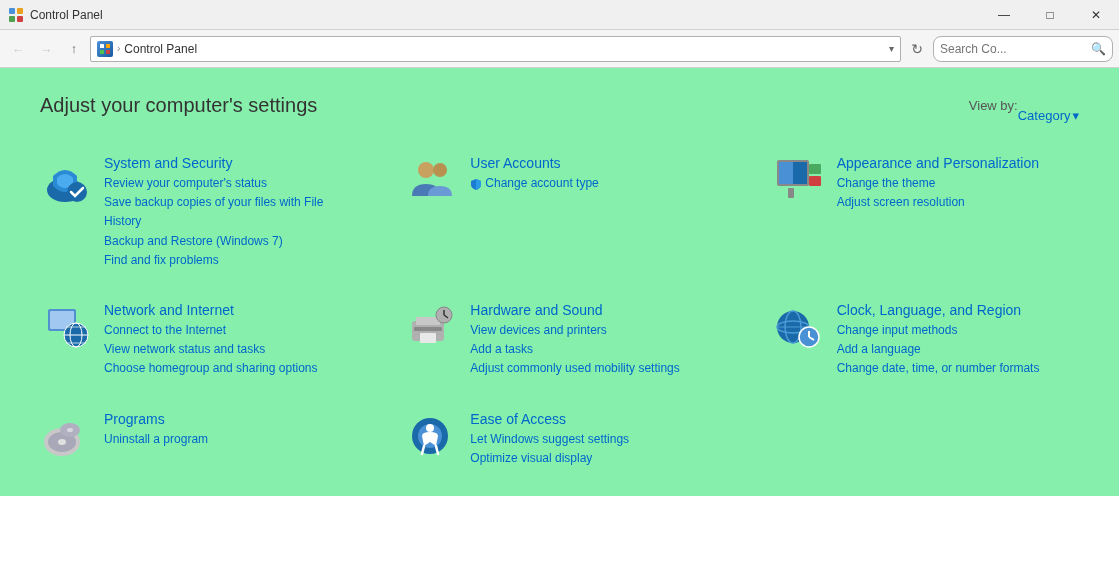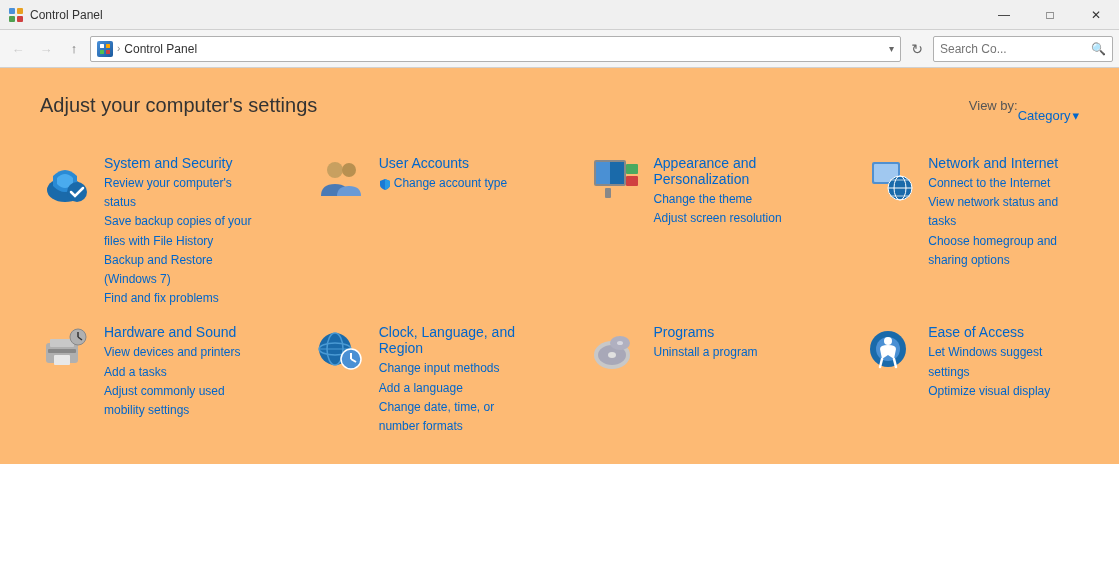--- a/index.html
+++ b/index.html
@@ -126,41 +126,41 @@
       font-size: 14px;
       color: #666;
       display: flex;
       align-items: center;
       justify-content: center;
     }
     .search-box {
       width: 180px;
       height: 26px;
       border: 1px solid #b0b0b0;
-      border-radius: 2px;
+      border-radius: 8px;
       display: flex;
       align-items: center;
       padding: 0 6px;
       gap: 4px;
       background: #fff;
     }
     .search-box input {
       border: none;
       outline: none;
       font-size: 12px;
       color: #999;
       width: 100%;
       background: transparent;
     }
     .search-icon-small { color: #888; font-size: 12px; }
 
     
     .main-content {
       padding: 20px 40px;
-      background: #fdba74;
+      background: #86efac;
     }
     .page-header {
       display: flex;
       justify-content: space-between;
       align-items: center;
       margin-bottom: 24px;
     }
     .page-title {
       font-size: 20px;
       font-weight: 300;
@@ -178,22 +178,22 @@
       cursor: pointer;
       display: flex;
       align-items: center;
       gap: 2px;
       margin-top: 20px;
     }
 
     
     .categories-grid {
       display: grid;
-      grid-template-columns: 1fr 1fr 1fr 1fr;
-      gap: 0;
+      grid-template-columns: 1fr 1fr 1fr;
+      gap: 16px;
       column-gap: 60px;
     }
     .category-item {
       display: flex;
       align-items: flex-start;
       gap: 14px;
       padding: 8px 0;
     }
     .category-icon {
       width: 50px;

